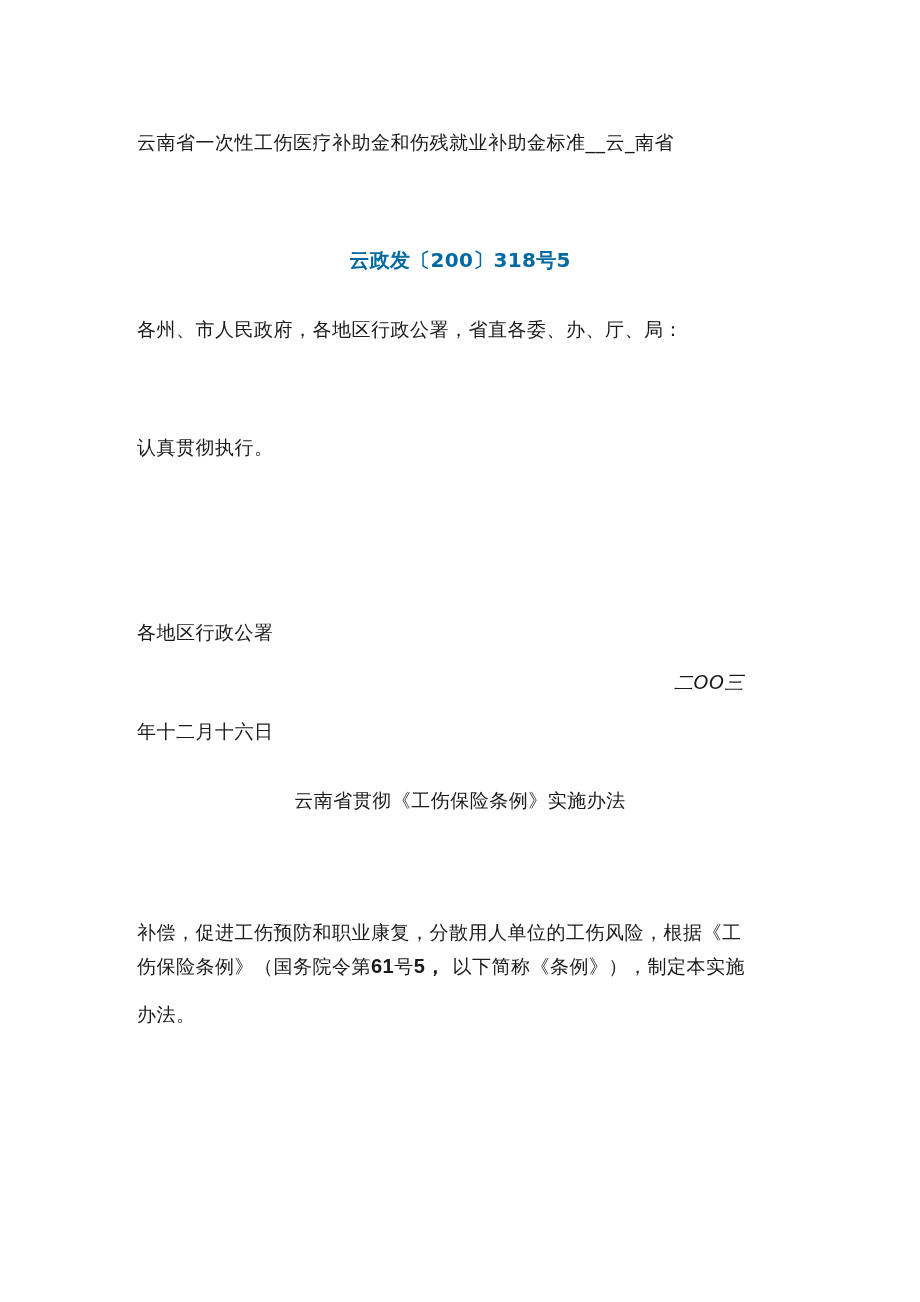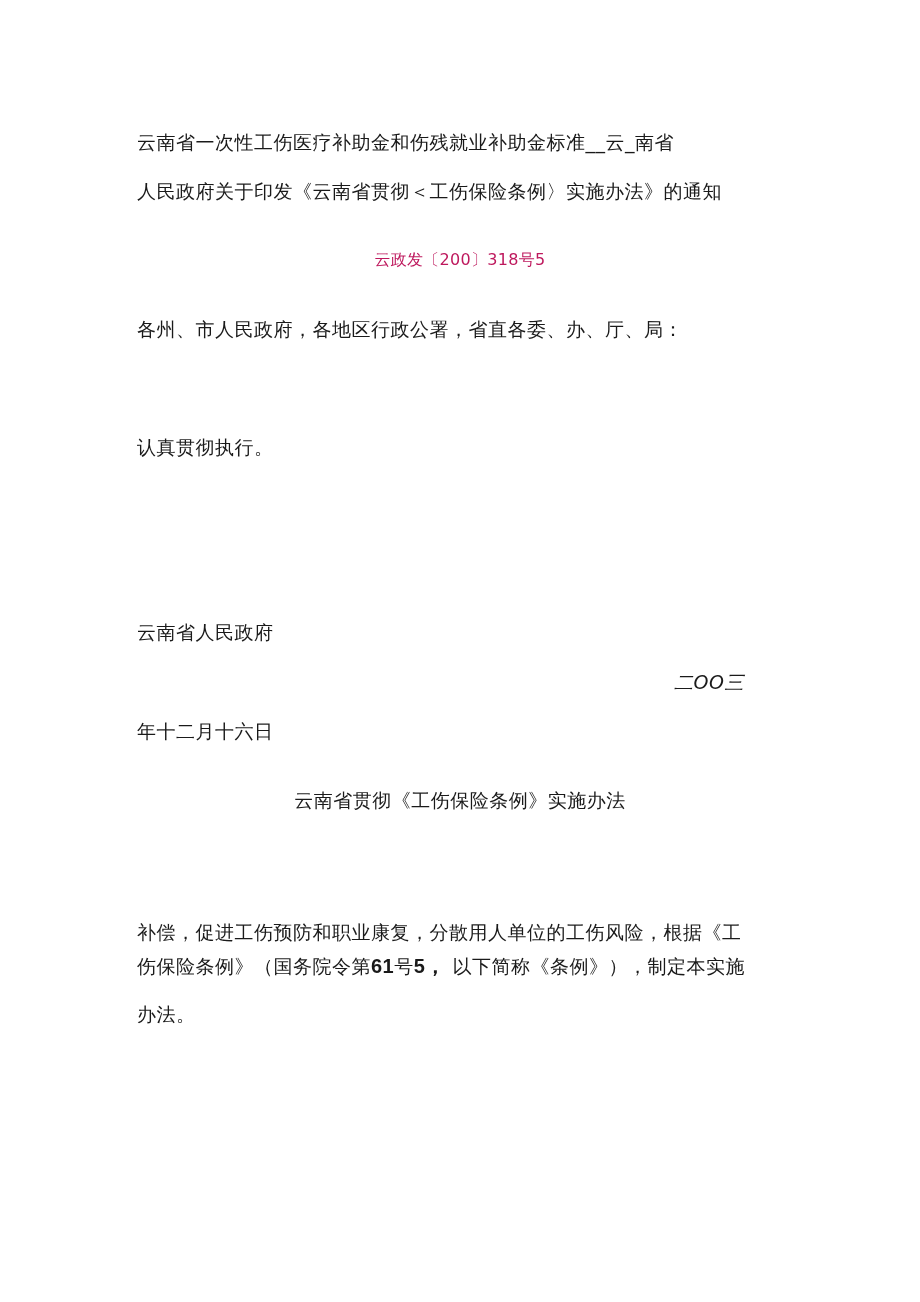--- a/index.html
+++ b/index.html
@@ -25,43 +25,43 @@
     .line {
       position: absolute;
       font-size: 19px;
       line-height: 24px;
       white-space: nowrap;
       letter-spacing: 0.5px;
     }
     .left { left: 137px; }
     .center { left: 0; width: 920px; text-align: center; }
     .doc-number {
-      font-size: 16px;
-      color: #be185d;
+      font-size: 20px;
+      color: #0369a1;
       letter-spacing: 0.3px;
+      font-weight: bold;
     }
     .indent { left: 181px; }
     .date-right { left: 674px; }
     .bold-num { font-weight: bold; font-family: "Liberation Sans", sans-serif; font-size: 20px; }
   </style>
 </head>
 <body>
 
 <div class="page">
 
   <div class="line left" style="top:118px;">云南省一次性工伤医疗补助金和伤残就业补助金标准__云_南省</div>
-  <div class="line left" style="top:167px;">人民政府关于印发《云南省贯彻＜工伤保险条例〉实施办法》的通知</div>
 
   <div class="line center doc-number" style="top:236px;">云政发〔200〕318号5</div>
 
   <div class="line left" style="top:305px;">各州、市人民政府，各地区行政公署，省直各委、办、厅、局：</div>
 
   <div class="line left" style="top:423px;">认真贯彻执行。</div>
 
-  <div class="line left" style="top:608px;">云南省人民政府</div>
+  <div class="line left" style="top:608px;">各地区行政公署</div>
 
   <div class="line date-right" style="top:658px;font-style:italic;">二OO三</div>
   <div class="line left" style="top:707px;">年十二月十六日</div>
 
   <div class="line center" style="top:776px;">云南省贯彻《工伤保险条例》实施办法</div>
 
   <div class="line left" style="top:894px;margin-top:14px;">补偿，促进工伤预防和职业康复，分散用人单位的工伤风险，根据《工</div>
   <div class="line left" style="top:942px;">
     <span>伤保险条例》（国务院令第</span><span class="bold-num">61</span><span>号</span><span class="bold-num">5，</span><span> 以下简称《条例》），制定本实施</span>
   </div>

